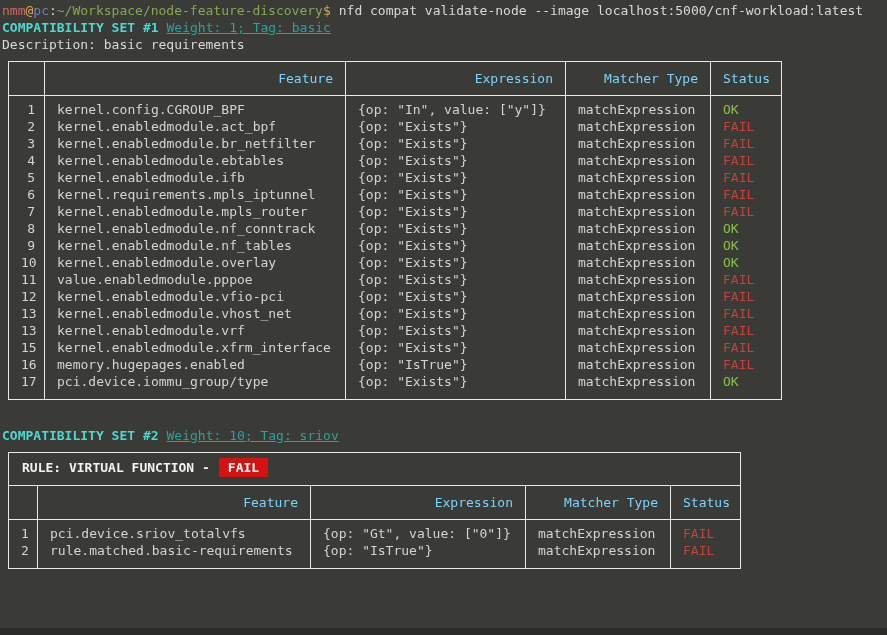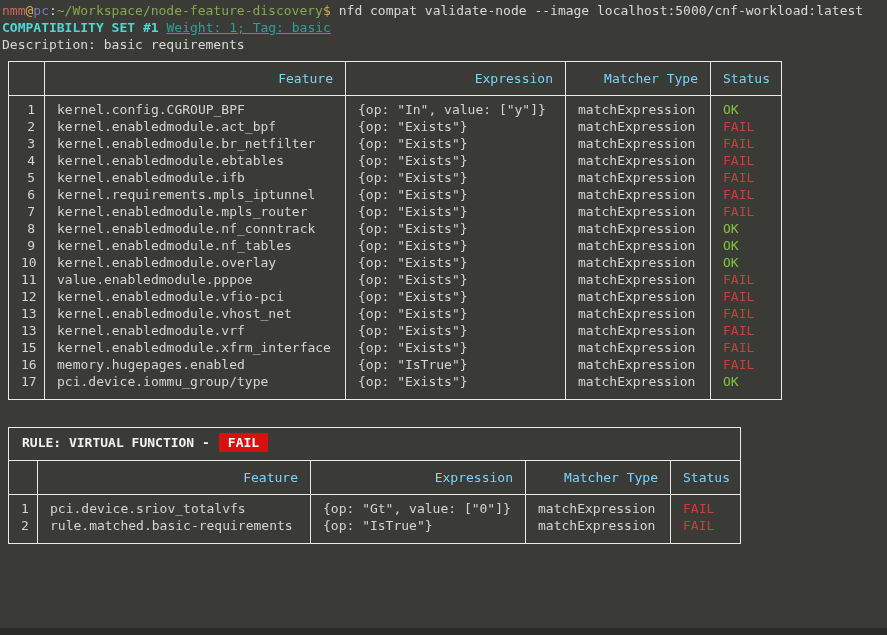--- a/index.html
+++ b/index.html
@@ -227,20 +227,21 @@
         <tr>
           <td class="num">17</td>
           <td>pci.device.iommu_group/type</td>
           <td>{op: "Exists"}</td>
           <td>matchExpression</td>
           <td class="ok">OK</td>
         </tr>
       </tbody>
   </table>
 
+  <div class="line"><span class="set-title">COMPATIBILITY SET #2</span><span class="set-meta">Weight: 10; Tag: sriov</span></div>
 
   <table class="tbl tbl2">
     <colgroup>
       <col style="width:29px">
         <col style="width:273px">
         <col style="width:215px">
         <col style="width:145px">
         <col style="width:70px">
     </colgroup>
     <tbody>

